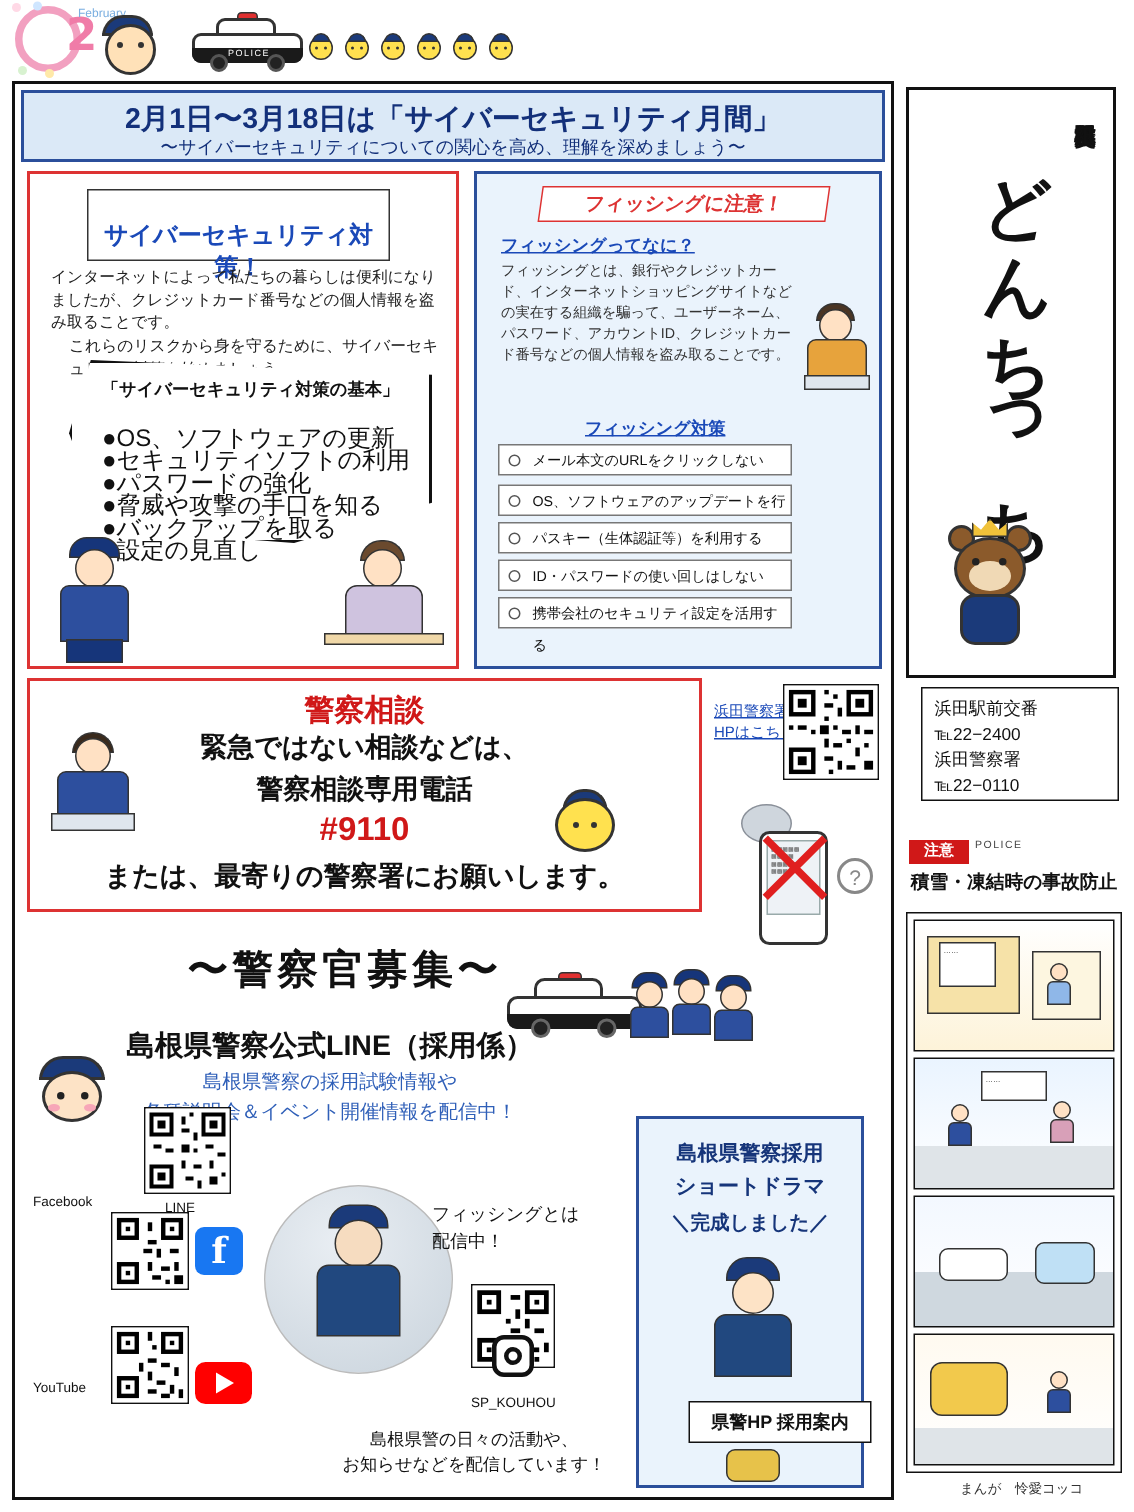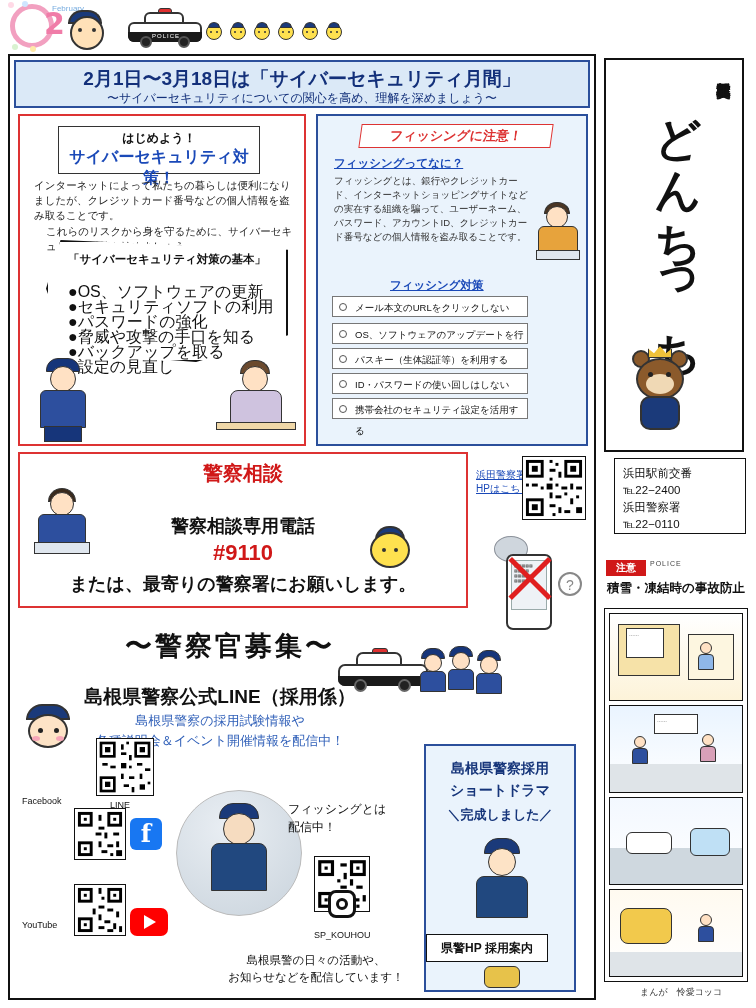--- a/index.html
+++ b/index.html
@@ -129,21 +129,21 @@
   #pc-fig-head{position:absolute;left:46px;top:22px;width:32px;height:32px;border-radius:50%;background:#f6dcc0;border:1.5px solid #333;box-sizing:border-box;}
   #pc-fig-cap{position:absolute;left:42px;top:12px;width:40px;height:16px;border-radius:14px 14px 0 0;background:#1b3a7a;border:1.5px solid #333;box-sizing:border-box;}
   #pc-fig-body{position:absolute;left:34px;top:52px;width:56px;height:48px;background:#21487f;border:1.5px solid #333;box-sizing:border-box;border-radius:8px 8px 0 0;}
   #katsudo1{left:288px;top:800px;width:120px;font-size:12px;line-height:18px;}
   #bottom-note{left:176px;top:952px;width:280px;text-align:center;font-size:11.5px;line-height:17px;}
   
   #drama{left:424px;top:744px;width:152px;height:248px;border:2px solid #2b4f9b;box-sizing:border-box;background:#eaf3fc;}
   #dr-t1{position:absolute;left:0;top:14px;width:100%;text-align:center;font-size:14px;font-weight:bold;color:#16357a;}
   #dr-t2{position:absolute;left:0;top:36px;width:100%;text-align:center;font-size:14px;font-weight:bold;color:#16357a;}
   #dr-t3{position:absolute;left:0;top:60px;width:100%;text-align:center;font-size:13px;font-weight:bold;color:#16357a;}
-  #dr-btn{position:absolute;left:0;top:188px;width:120px;height:26px;border:1.5px solid #111;background:#fff;text-align:center;line-height:26px;font-size:12px;font-weight:bold;}
+  #dr-btn{position:absolute;left:33px;top:188px;width:120px;height:26px;border:1.5px solid #111;background:#fff;text-align:center;line-height:26px;font-size:12px;font-weight:bold;}
   #dr-emblem{position:absolute;left:58px;top:220px;width:36px;height:22px;border-radius:6px;background:#e7c24a;border:1.5px solid #333;box-sizing:border-box;}
   
   #car2{left:338px;top:648px;width:90px;height:46px;}
   #c2-body{position:absolute;left:0;top:16px;width:90px;height:22px;border-radius:7px;background:#fff;border:2px solid #333;box-sizing:border-box;}
   #c2-top{position:absolute;left:18px;top:4px;width:46px;height:16px;border-radius:7px 7px 0 0;background:#fff;border:2px solid #333;box-sizing:border-box;}
   #c2-black{position:absolute;left:0;top:28px;width:90px;height:10px;background:#1a1a1a;border-radius:0 0 7px 7px;}
   #c2-light{position:absolute;left:34px;top:0;width:16px;height:8px;border-radius:3px;background:#e03030;border:1px solid #333;box-sizing:border-box;}
   .c2-wheel{position:absolute;width:13px;height:13px;border-radius:50%;background:#222;border:2px solid #666;top:31px;box-sizing:border-box;}
   .mini-officer{position:absolute;width:30px;height:46px;}
   .mo-head{position:absolute;left:6px;top:8px;width:18px;height:18px;border-radius:50%;background:#ffe1c4;border:1.5px solid #333;box-sizing:border-box;}
@@ -255,21 +255,20 @@
 
 <div class="abs" id="mainframe"></div>
 
 <div class="abs" id="banner">
   <div id="banner-t1">2月1日〜3月18日は「サイバーセキュリティ月間」</div>
   <div id="banner-t2">〜サイバーセキュリティについての関心を高め、理解を深めましょう〜</div>
 </div>
 
 <div class="abs" id="card-left">
   <div id="cl-title-box">
-    <div id="cl-t1">はじめよう！</div>
     <div id="cl-t2">サイバーセキュリティ対策！</div>
   </div>
   <div class="cl-p" style="left:14px;top:62px;width:260px;">インターネットによって私たちの暮らしは便利になりましたが、クレジットカード番号などの個人情報を盗み取ることです。</div>
   <div class="cl-p" style="left:26px;top:108px;width:250px;">これらのリスクから身を守るために、サイバーセキュリティ対策を始めましょう。</div>
 
   <div id="cl-poly">
     <div id="cl-poly-t">「サイバーセキュリティ対策の基本」</div>
   </div>
   <div class="cl-li" style="top:166px;">●OS、ソフトウェアの更新</div>
   <div class="cl-li" style="top:181px;">●セキュリティソフトの利用</div>
@@ -323,20 +322,21 @@
   <div id="cr-person">
     <div id="crp-hair"></div>
     <div id="crp-head"></div>
     <div id="crp-body"></div>
     <div id="crp-laptop"></div>
   </div>
 </div>
 
 <div class="abs" id="consult">
   <div id="cs-t1">警察相談</div>
+  <div id="cs-t2">緊急ではない相談などは、</div>
   <div id="cs-t3">警察相談専用電話</div>
   <div id="cs-t4">#9110</div>
   <div id="cs-t5">または、最寄りの警察署にお願いします。</div>
 
   <div id="cs-woman">
     <div id="cw-hair"></div>
     <div id="cw-head"></div>
     <div id="cw-body"></div>
     <div id="cw-laptop"></div>
   </div>

